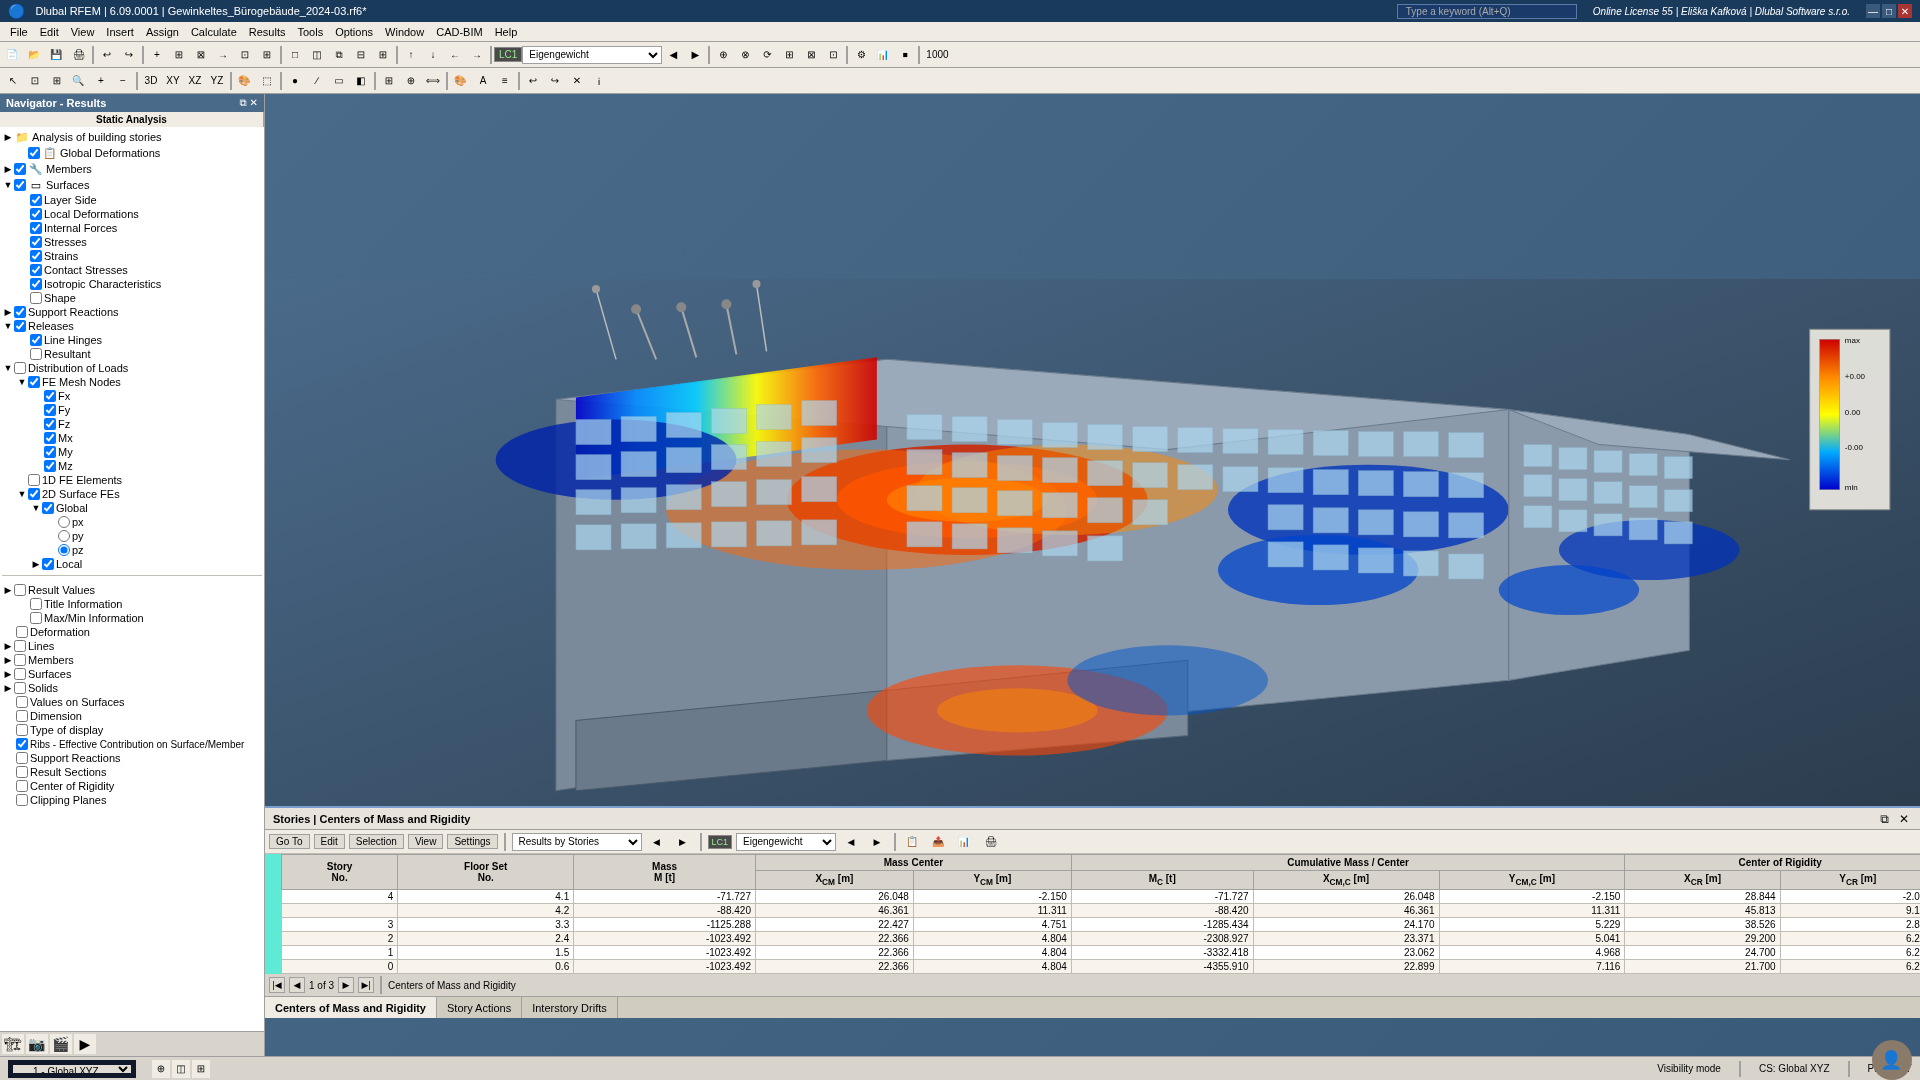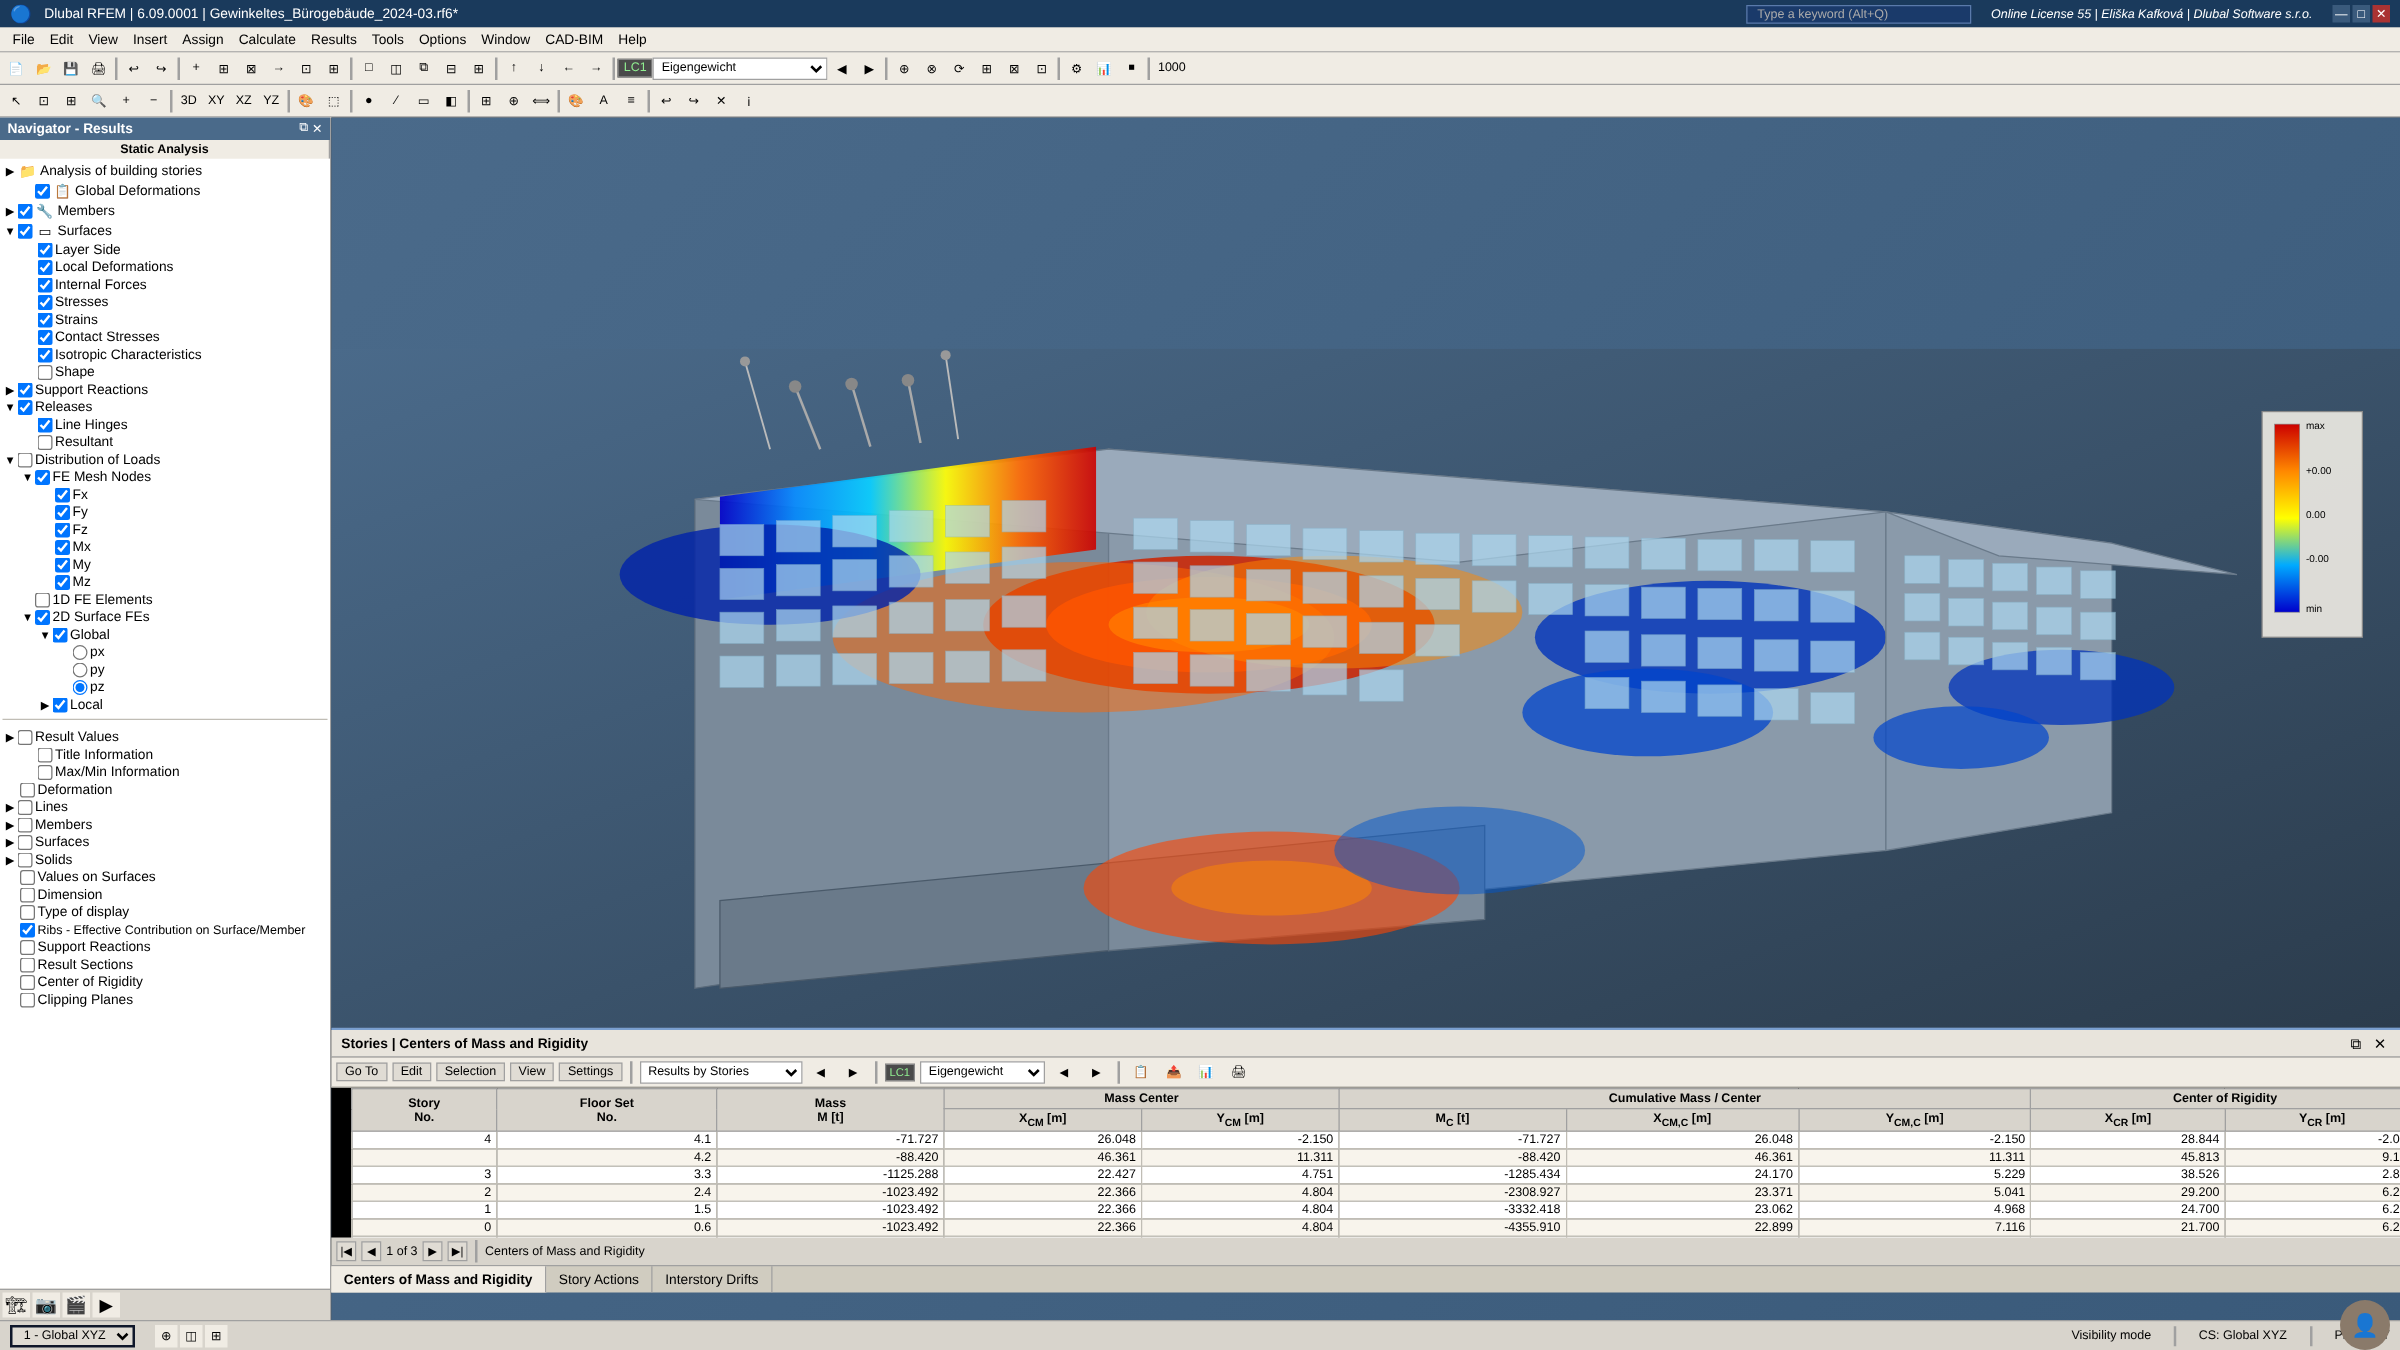--- a/index.html
+++ b/index.html
@@ -717,21 +717,21 @@
           <text x="35" y="14" font-size="8" fill="#000">max</text>
           <text x="35" y="50" font-size="8" fill="#000">+0.00</text>
           <text x="35" y="85" font-size="8" fill="#000">0.00</text>
           <text x="35" y="120" font-size="8" fill="#000">-0.00</text>
           <text x="35" y="160" font-size="8" fill="#000">min</text>
         </g>
       </svg>
     </div>
   </div>
 
-  <div id="bottom-panel" style="position:absolute; bottom:24px; left:265px; right:0; height:210px; background:#000000; border-top:2px solid #7a9fcf; z-index:10;">
+  <div id="bottom-panel" style="position:absolute; bottom:40px; left:265px; right:0; height:210px; background:#5eead4; border-top:2px solid #7a9fcf; z-index:10;">
 
     <div id="bottom-header">
       <span id="bottom-title">Stories | Centers of Mass and Rigidity</span>
       <div id="bottom-controls">
         <span style="cursor:pointer; font-size:12px; padding:0 3px;">⧉</span>
         <span style="cursor:pointer; font-size:12px; padding:0 3px;">✕</span>
       </div>
     </div>
 
     <div id="bottom-toolbar">
@@ -884,21 +884,21 @@
     <div id="bottom-tabs">
       <div class="bottom-tab active">Centers of Mass and Rigidity</div>
       <div class="bottom-tab">Story Actions</div>
       <div class="bottom-tab">Interstory Drifts</div>
     </div>
   </div>
 </div>
 
 <div id="statusbar" style="position:fixed; bottom:0; left:0; right:0; height:24px; background:#d8d4cc; display:flex; align-items:center; padding:0 8px; font-size:10px; border-top:1px solid #a0a0a0; justify-content:space-between; z-index:100;">
   <div id="status-left">
-    <select style="font-size:10px; background:#e0dcd4; border:2px solid #0f172a; height:18px; padding:0 5px;">
+    <select style="font-size:10px; background:#e0dcd4; border:5px solid #0f172a; height:18px; padding:0 16px;">
       <option>1 - Global XYZ</option>
     </select>
     <span style="display:flex; gap:2px; margin-left:8px;">
       <div class="tb-btn" style="width:18px; height:18px; font-size:10px;">⊕</div>
       <div class="tb-btn" style="width:18px; height:18px; font-size:10px;">◫</div>
       <div class="tb-btn" style="width:18px; height:18px; font-size:10px;">⊞</div>
     </span>
   </div>
   <div id="status-right">
     <span>Visibility mode</span>

